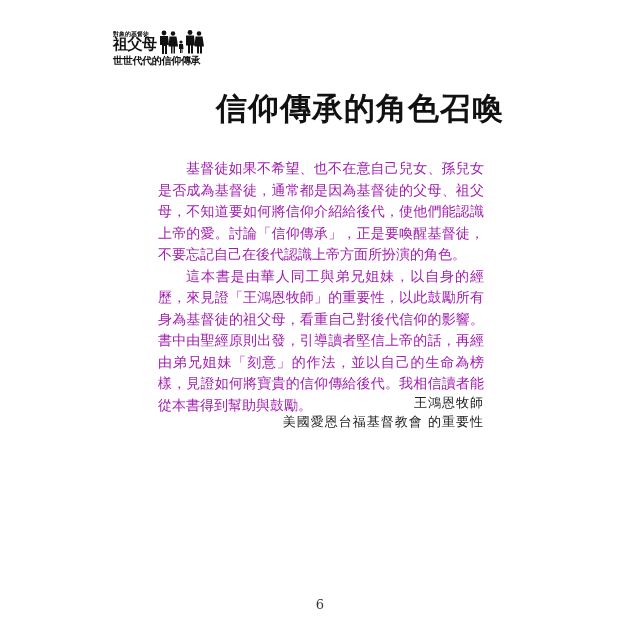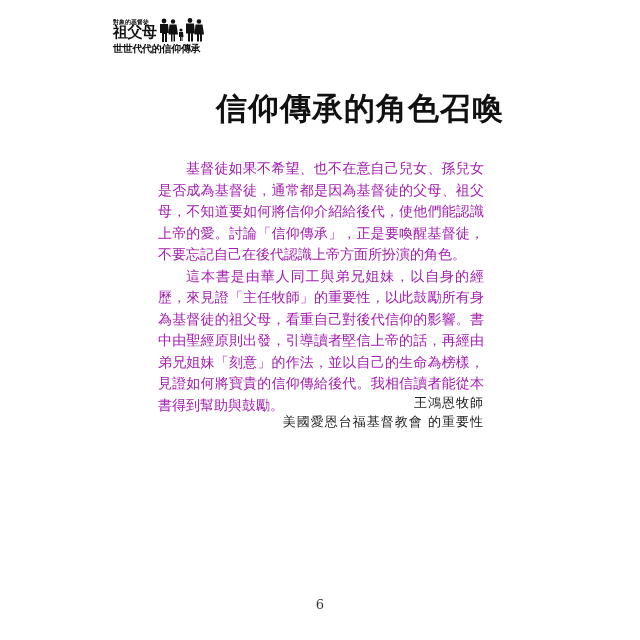--- a/index.html
+++ b/index.html
@@ -1,20 +1,20 @@
 <!DOCTYPE html>
 <html><head>
   <meta charset="utf-8">
   <style>
     html, body { margin: 0; padding: 0; }
     body {
       width: 640px; height: 640px; background: #ffffff; position: relative; overflow: hidden;
       font-family: "DejaVu Serif", "Liberation Serif", serif; color: #222;
     }
-    .logo { position: absolute; left: 113px; top: 18px; width: 90px; height: 36px; }
+    .logo { position: absolute; left: 113px; top: 30px; width: 90px; height: 36px; }
     .logo-small { position: absolute; left: 0; top: 0; font-size: 6px; line-height: 7px; font-weight: bold; color: #111; letter-spacing: 0; }
     .logo-big { position: absolute; left: 0; top: 6px; font-size: 15px; line-height: 16px; font-weight: bold; color: #111; letter-spacing: -0.5px; }
     .logo-sub { position: absolute; left: 0; top: 25px; font-size: 10px; line-height: 11px; font-weight: bold; color: #111; white-space: nowrap; letter-spacing: -0.3px; }
     .logo-family { position: absolute; left: 46px; top: 0px; width: 46px; height: 24px; }
     .title {
       position: absolute; left: 0; width: 640px; top: 88px; text-align: center;
       font-size: 31px; font-weight: bold; color: #111; letter-spacing: 1px; margin-left: 40px;
     }
     .body-text {
       position: absolute; left: 158px; width: 326px; top: 158px;
@@ -47,19 +47,19 @@
         <path d="M36.5 6.5 h7 l1.5 10 h-2 v7 h-2 v-7 h-1 v7 h-2 v-7 h-2.5 z"></path>
     </g>
   </svg>
   <div class="logo-sub">世世代代的信仰傳承</div>
 </div>
 
 <div class="title">信仰傳承的角色召喚</div>
 
 <div class="body-text">
   <p>基督徒如果不希望、也不在意自己兒女、孫兒女是否成為基督徒，通常都是因為基督徒的父母、祖父母，不知道要如何將信仰介紹給後代，使他們能認識上帝的愛。討論「信仰傳承」，正是要喚醒基督徒，不要忘記自己在後代認識上帝方面所扮演的角色。</p>
-  <p>這本書是由華人同工與弟兄姐妹，以自身的經歷，來見證「主任牧師」的重要性，以此鼓勵所有身為基督徒的祖父母，看重自己對後代信仰的影響。書中由聖經原則出發，引導讀者堅信上帝的話，再經由弟兄姐妹「刻意」的作法，並以自己的生命為榜樣，見證如何將寶貴的信仰傳給後代。我相信讀者能從本書得到幫助與鼓勵。</p>
+  <p>這本書是由華人同工與弟兄姐妹，以自身的經歷，來見證「王鴻恩牧師」的重要性，以此鼓勵所有身為基督徒的祖父母，看重自己對後代信仰的影響。書中由聖經原則出發，引導讀者堅信上帝的話，再經由弟兄姐妹「刻意」的作法，並以自己的生命為榜樣，見證如何將寶貴的信仰傳給後代。我相信讀者能從本書得到幫助與鼓勵。</p>
 </div>
 
 <div class="sign sign1">王鴻恩牧師</div>
 <div class="sign sign2">美國愛恩台福基督教會 的重要性</div>
 
 <div class="page-num">6</div>
 
 </body></html>

